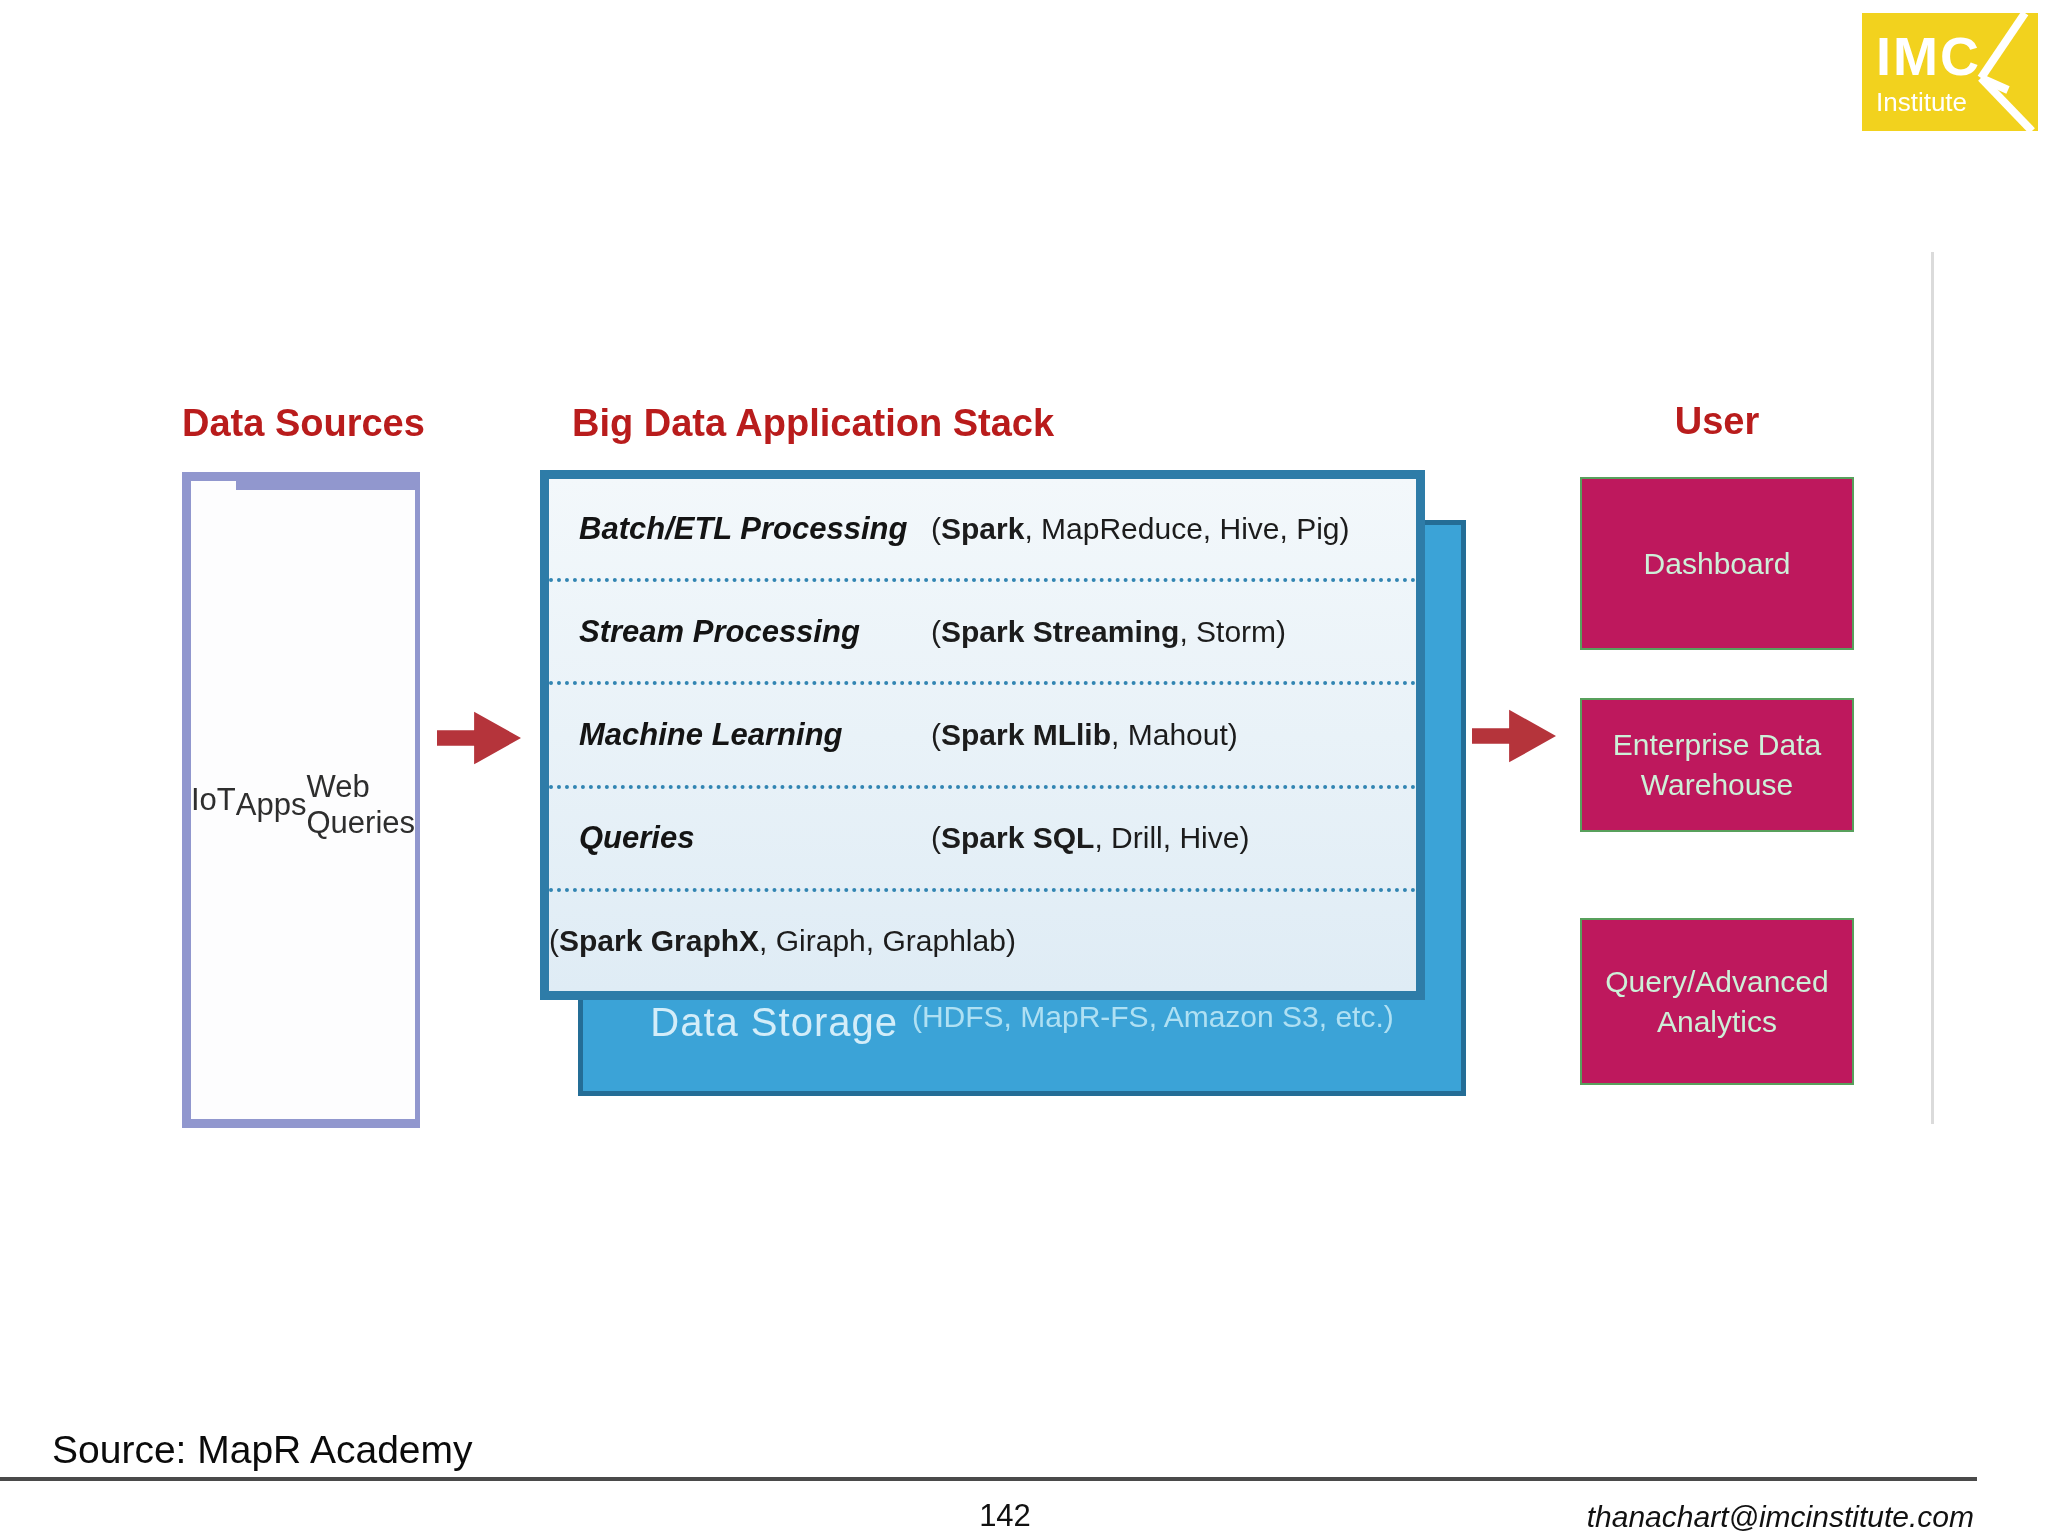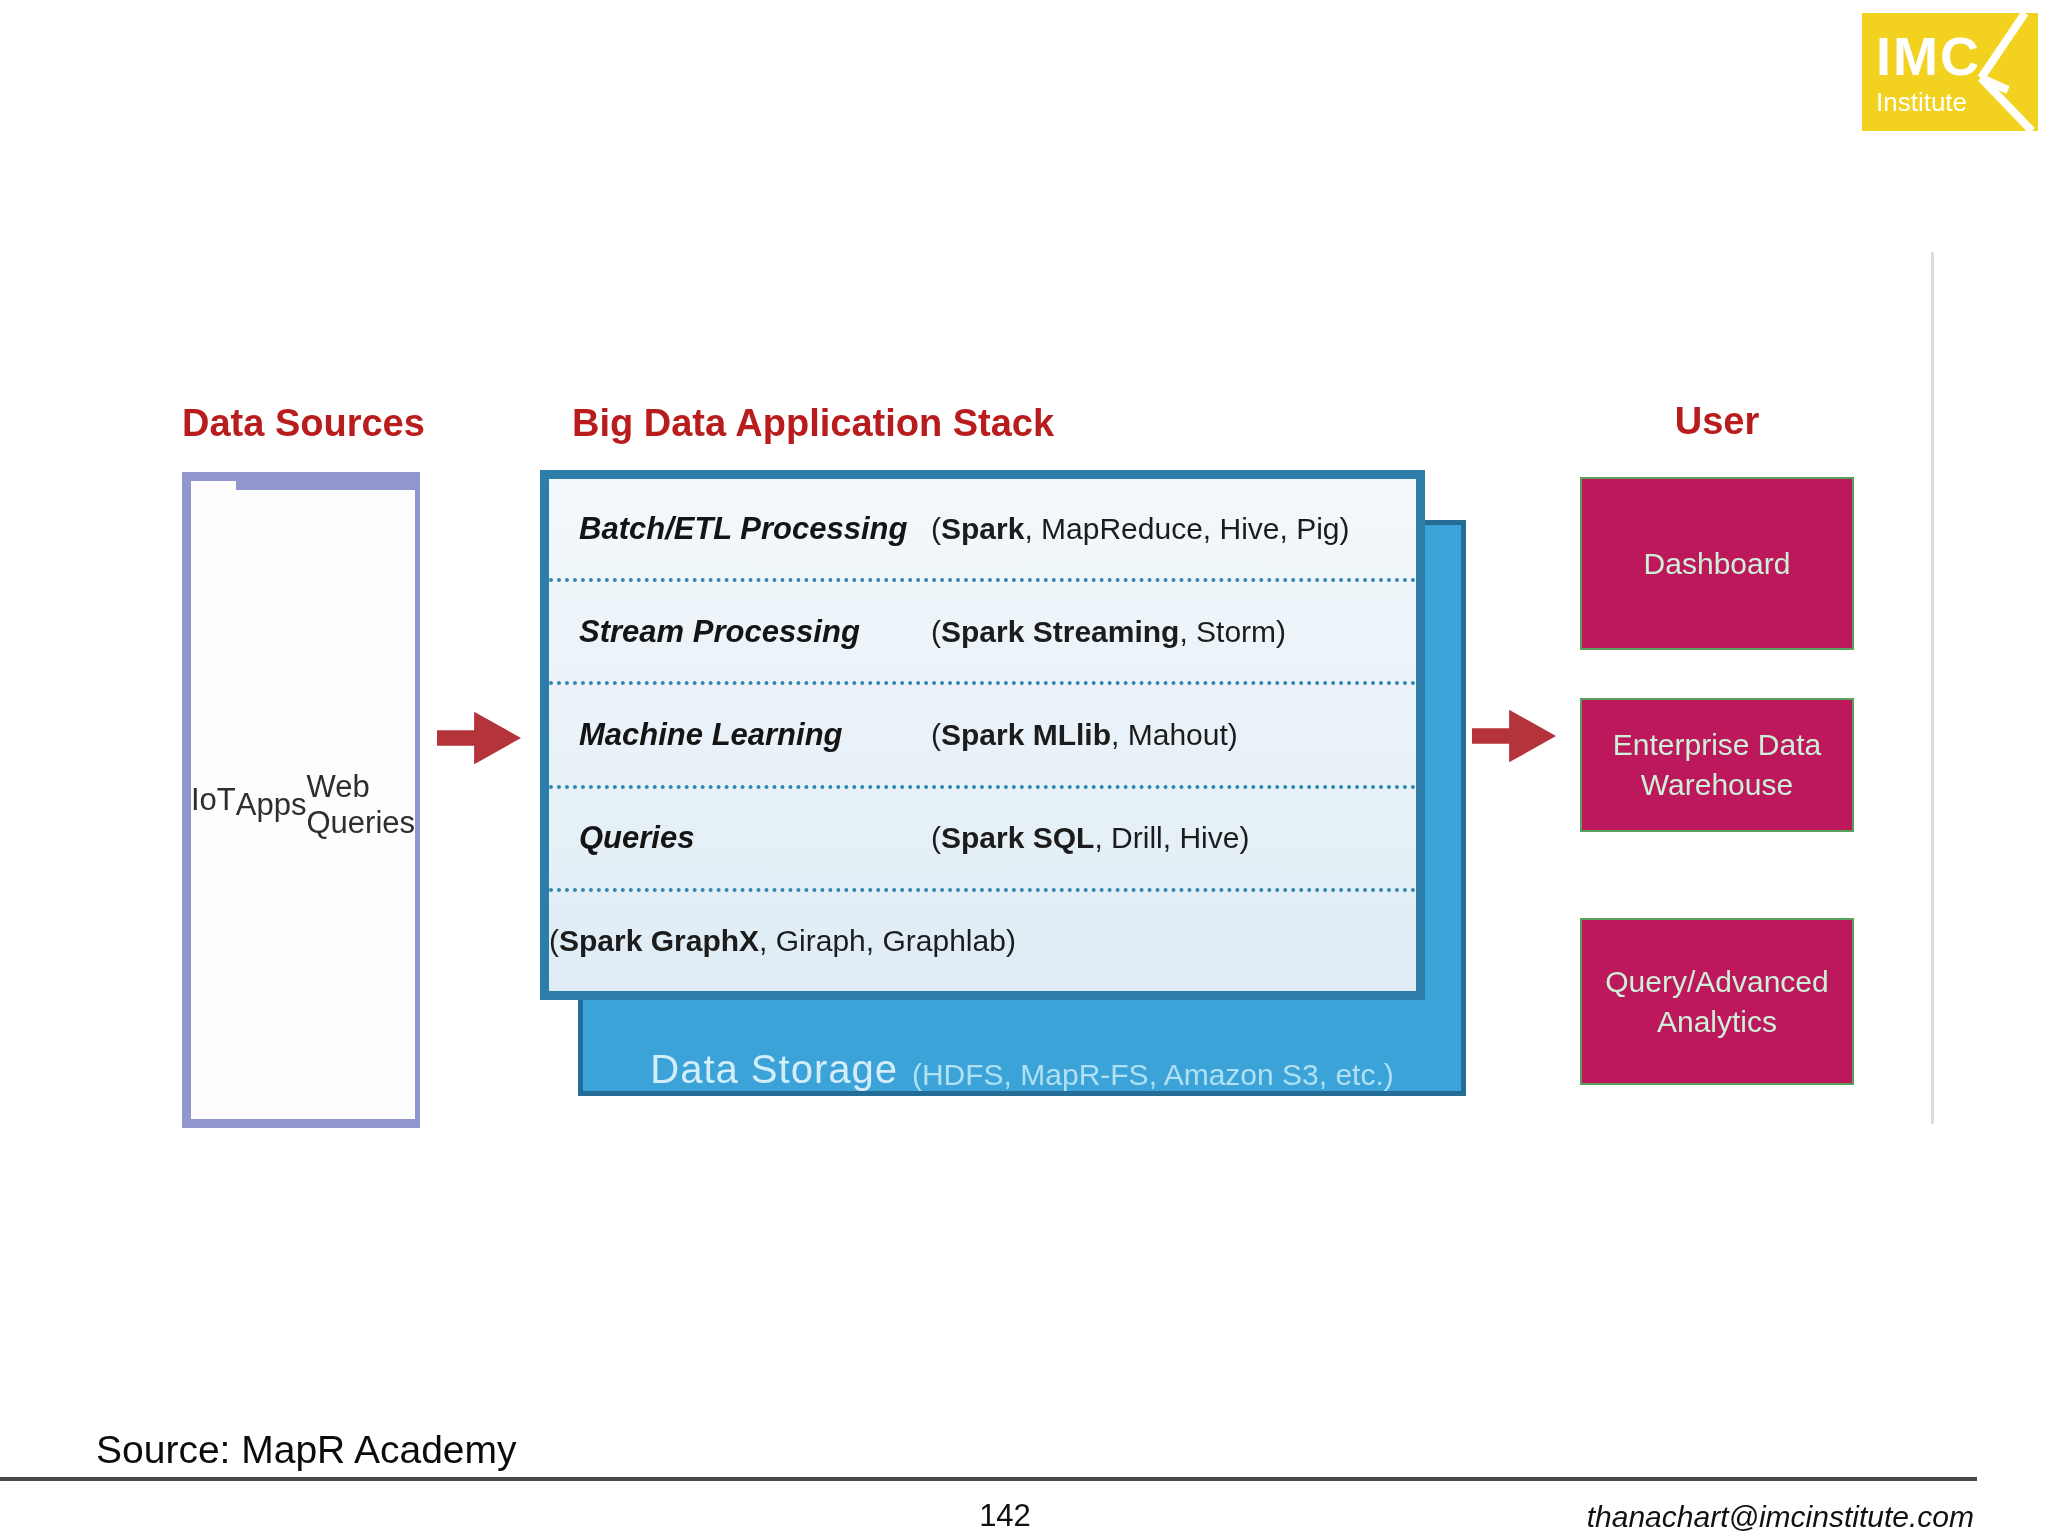--- a/index.html
+++ b/index.html
@@ -29,21 +29,21 @@
     border:9px solid #9197CE;background:#fdfdfe;box-sizing:border-box;
     display:flex;flex-direction:row;}
   .source-cell{flex:1;display:flex;align-items:center;justify-content:center;
     background:#fdfdfe;color:#2e2e2e;font-size:31px;}
   .source-cell + .source-cell{border-top:9px solid #9197CE;}
 
   
   .stack-shadow{left:578px;top:520px;width:888px;height:576px;
     background:#3BA3D7;border:5px solid #246D96;box-sizing:border-box;}
   .storage-strip{left:578px;top:1000px;width:888px;height:92px;
-    display:flex;align-items:flex-end;justify-content:center;white-space:nowrap;}
+    display:flex;align-items:flex-start;justify-content:center;white-space:nowrap;}
   .storage-title{color:#D3EDF9;font-size:40px;letter-spacing:1px;}
   .storage-detail{color:#AFE0F3;font-size:30px;margin-left:14px;}
 
   .stack-box{left:540px;top:470px;width:885px;height:530px;
     border:9px solid #2E7CA8;background:linear-gradient(#F3F8FB,#DFECF5);
     box-sizing:border-box;display:flex;flex-direction:column;}
   .stack-row{flex:1;display:flex;align-items:center;box-sizing:border-box;}
   .stack-row + .stack-row{border-top:4px dotted #3285B2;}
   .stack-label{width:352px;padding-left:30px;flex:none;
     font-weight:bold;font-style:italic;color:#141414;font-size:31px;white-space:nowrap;}
@@ -60,21 +60,21 @@
 
   
   .arrow{width:84px;height:70px;}
   .arrow-left{left:437px;top:703px;}
   .arrow-right{left:1472px;top:701px;}
 
   
   .frame-edge{left:1931px;top:252px;width:3px;height:872px;background:#DBDBDB;}
 
   
-  .source-note{left:52px;top:1428px;font-size:39px;color:#0b0b0b;margin-left:44px;}
+  .source-note{left:52px;top:1428px;font-size:39px;color:#0b0b0b;}
   .footer-rule{left:0;top:1477px;width:1977px;height:4px;background:#4A4A4A;}
   .page-number{left:940px;top:1498px;width:130px;text-align:center;
     font-size:31px;color:#111;}
   .email{right:74px;top:1500px;font-size:30px;font-style:italic;color:#111;}
 </style>
 </head>
 <body>
 
 <div class="abs logo">
   <span class="imc">IMC</span>

